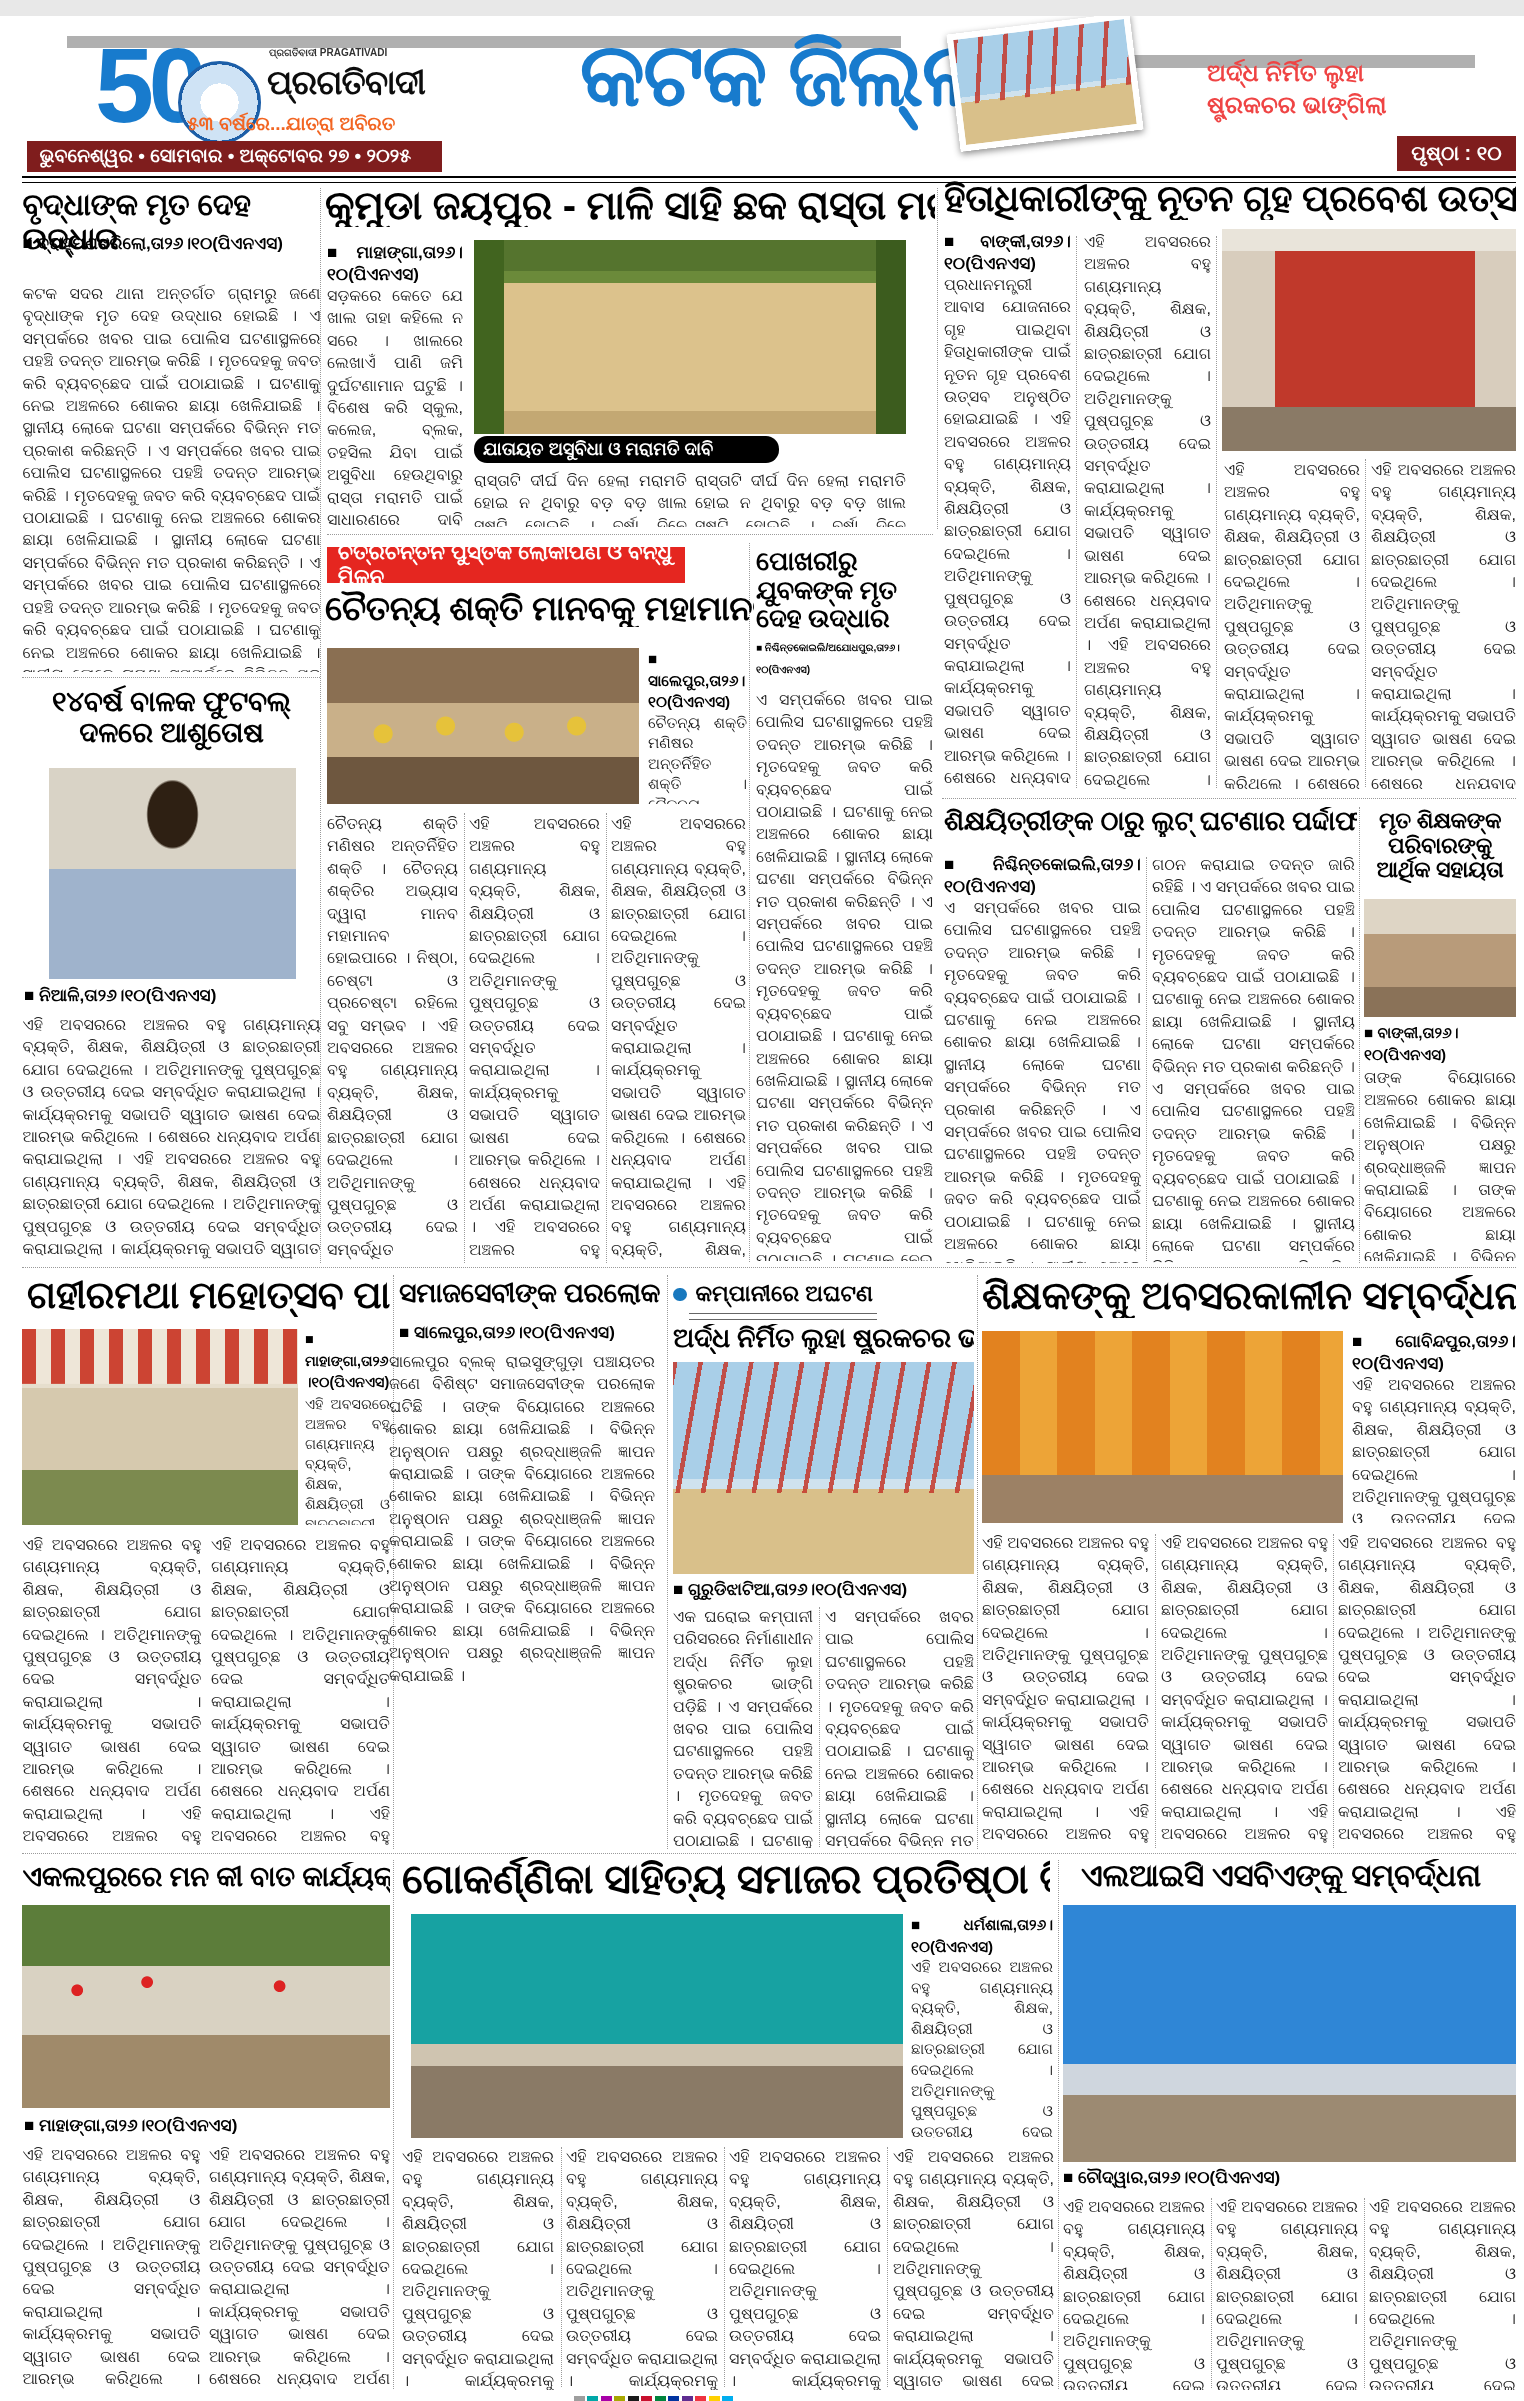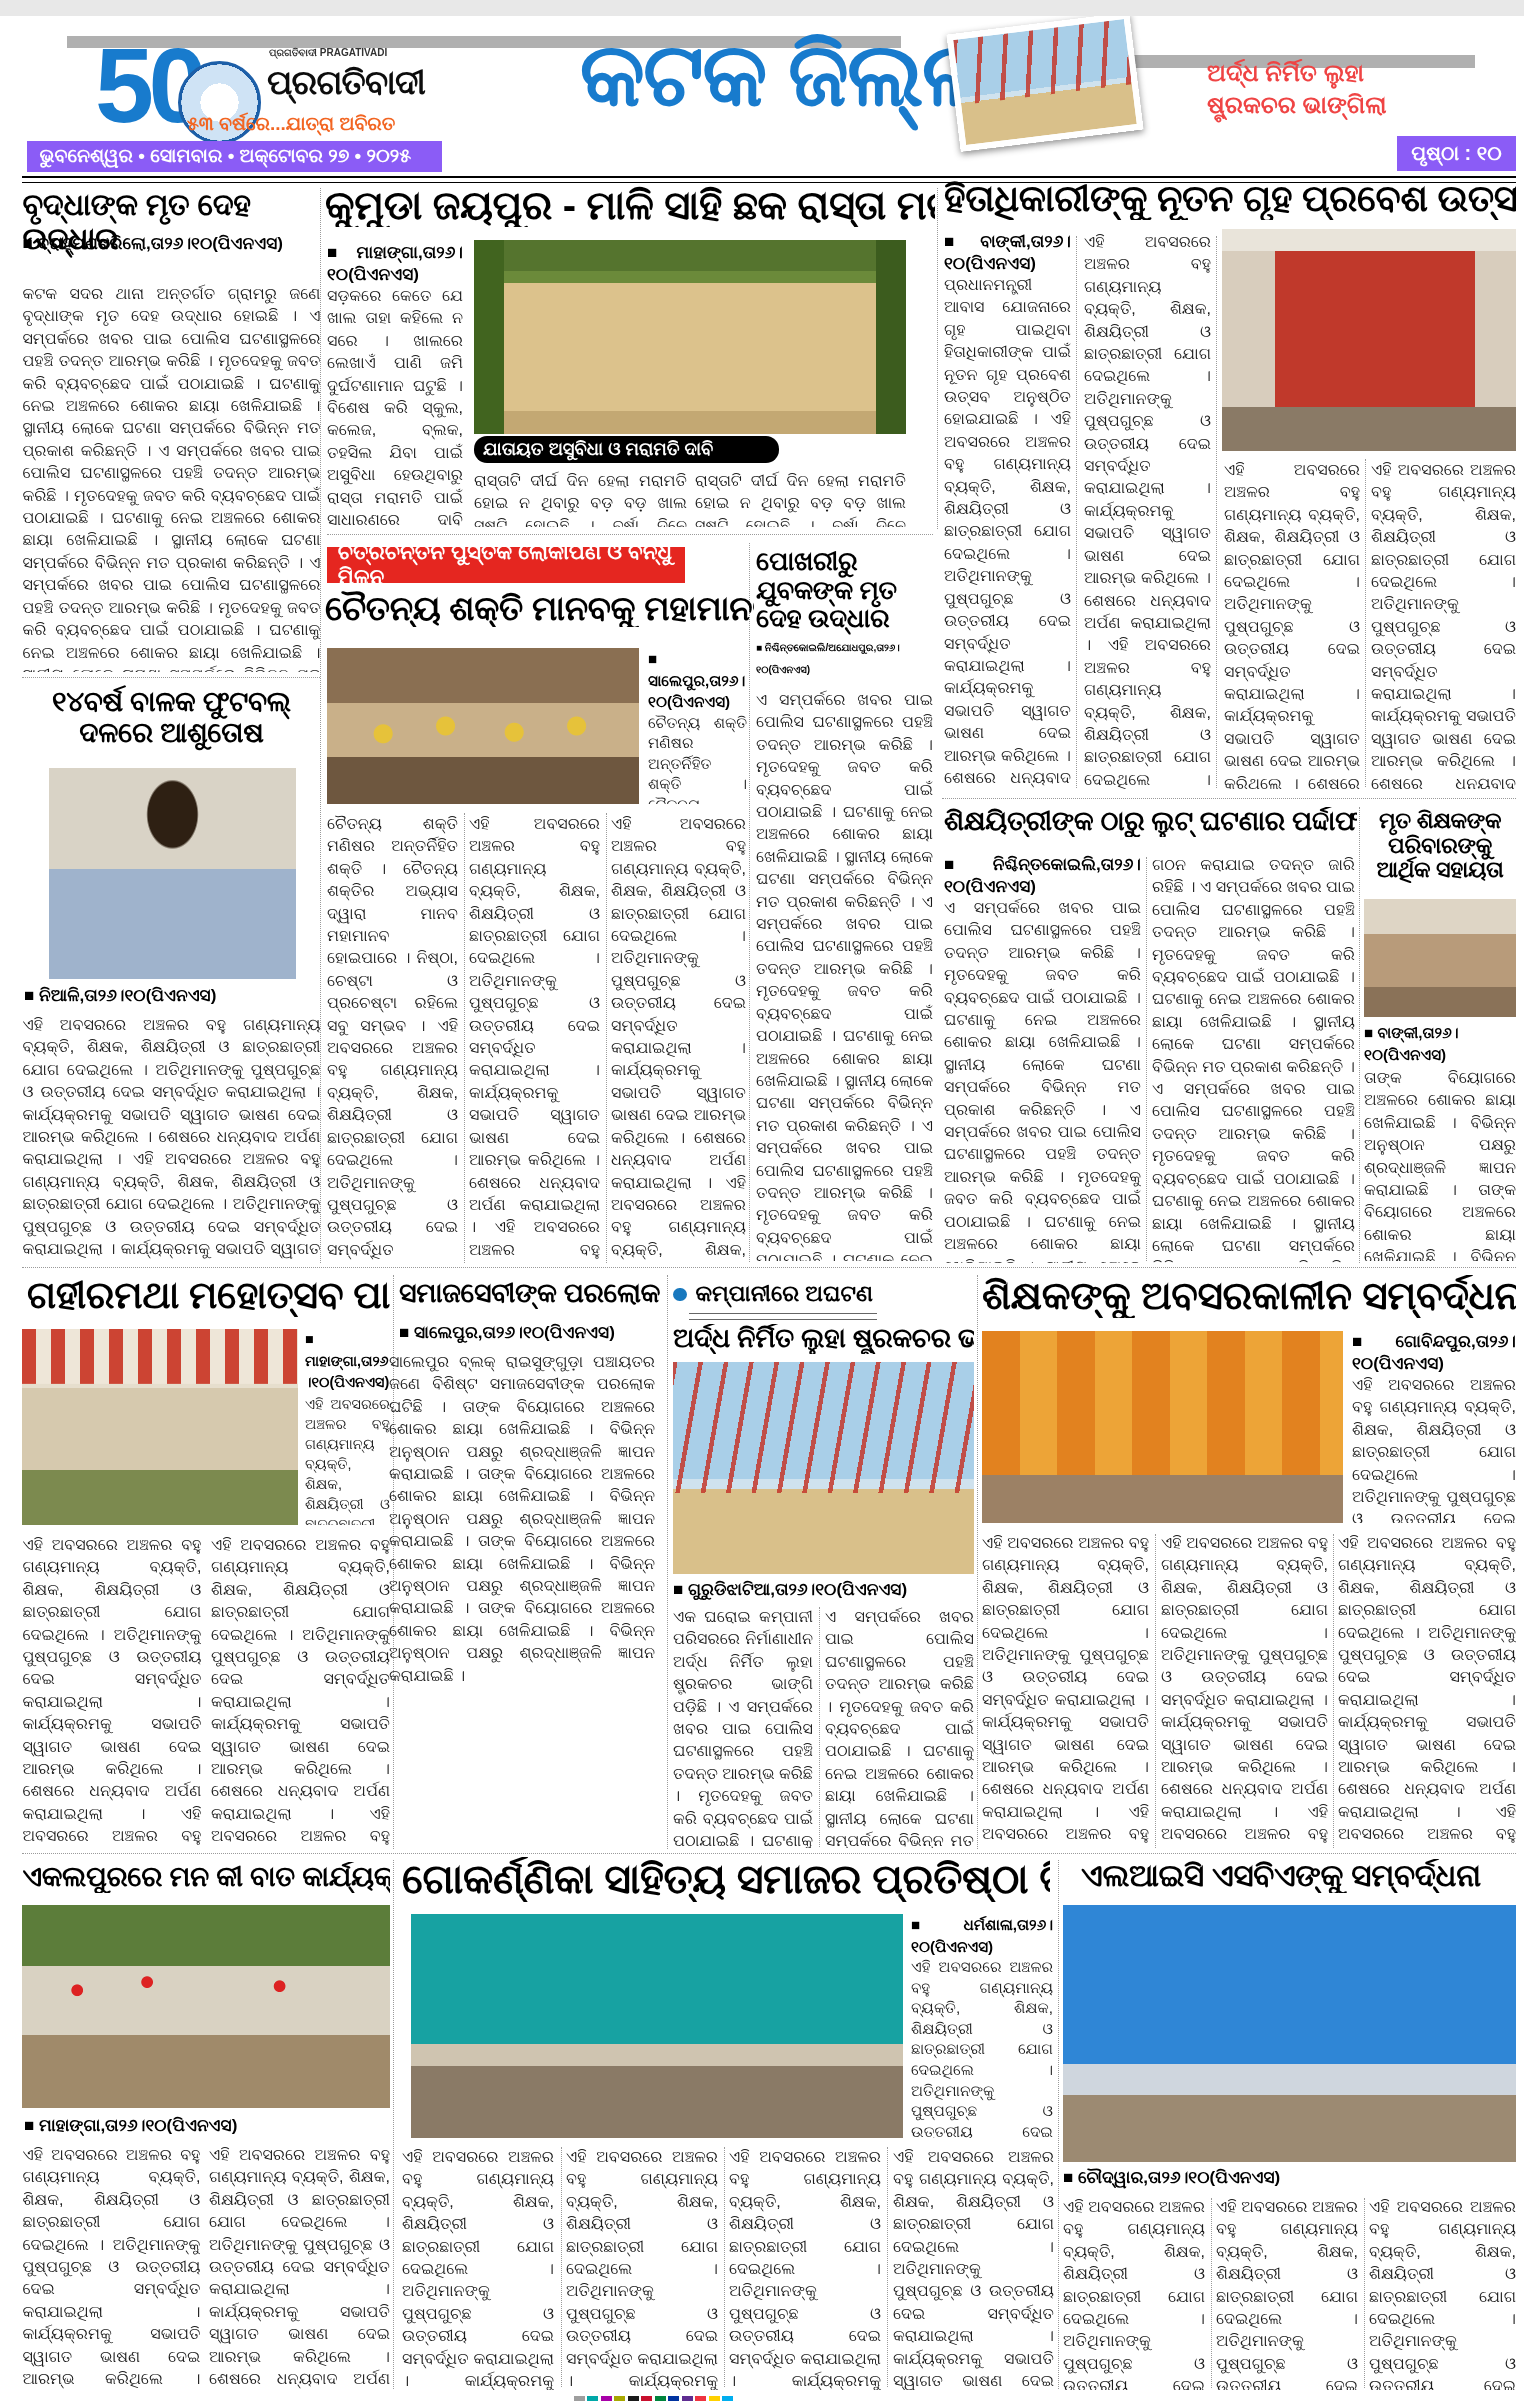--- a/index.html
+++ b/index.html
@@ -7,21 +7,21 @@
         font-family:"Liberation Sans","DejaVu Sans",sans-serif;color:#111;overflow:hidden;}
   .abs{position:absolute;}
   .hl{font-weight:bold;color:#000;line-height:1.1;letter-spacing:-0.4px;}
   .byline{font-weight:bold;font-size:17px;line-height:21.5px;color:#000;}
   .bcol{font-size:16px;line-height:22.4px;text-align:justify;color:#1a1a1a;overflow:hidden;word-break:break-word;}
   .vdot{border-left:1.8px dotted #9a9a9a;width:0;}
   .hdot{border-top:1.8px dotted #9a9a9a;height:0;}
   .ph{position:absolute;overflow:hidden;background:#cbbfa8;}
   .capbar{background:#000;color:#fff;font-weight:bold;font-size:18px;display:flex;align-items:center;padding:0 9px;}
   .graybar{background:#b0b0b0;}
-  .blackbox{background:#8b5cf6;color:#fff;font-weight:bold;display:flex;align-items:center;}
+  .blackbox{background:#7f1d1d;color:#fff;font-weight:bold;display:flex;align-items:center;}
   .rule2{border-top:2.7px solid #000;border-bottom:1.8px solid #000;height:3.6px;}
   .kicker-red{background:#e52620;color:#fff;font-weight:bold;font-size:21.5px;display:flex;align-items:center;padding:0 10.8px;}
   .kicker-dot{display:inline-block;width:13.5px;height:13.5px;border-radius:50%;background:#1878be;margin-right:9px;flex:0 0 auto;}
   .kicker-plain{display:flex;align-items:center;font-weight:bold;font-size:22.4px;color:#000;}
   .krule{height:4.5px;border-top:1.8px solid #666;border-bottom:1.8px solid #666;}
   .fsq{width:10.8px;height:10.8px;display:inline-block;}
   
   .ph-collapse{background:repeating-linear-gradient(100deg,rgba(196,55,43,.85) 0 4.5px,rgba(0,0,0,0) 4.5px 25px),linear-gradient(180deg,#a9cfe8 0 55%,#cfe2ee 55% 60%,#d9c08a 60%);background-size:100% 62%,100% 100%;background-repeat:no-repeat;}
   .ph-road{background:linear-gradient(90deg,#41641f 0 7%,rgba(0,0,0,0) 7% 93%,#3c5c1e 93%),linear-gradient(180deg,#55742e 0 16%,#6b8a3a 16% 22%,#dcc28c 22% 88%,#c3a873 88%);}
   .ph-gate{background:linear-gradient(180deg,#e9e4da 0 10%,rgba(0,0,0,0) 10%),linear-gradient(0deg,#8a7a66 0 20%,rgba(0,0,0,0) 20%),linear-gradient(90deg,#d8cdbd 0 18%,#c0392b 18% 86%,#d8cdbd 86%);}

